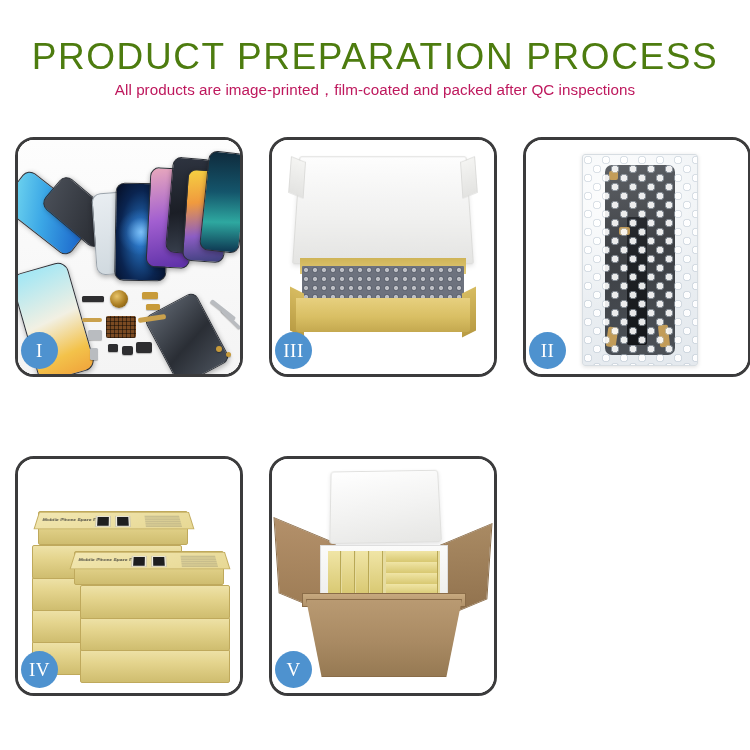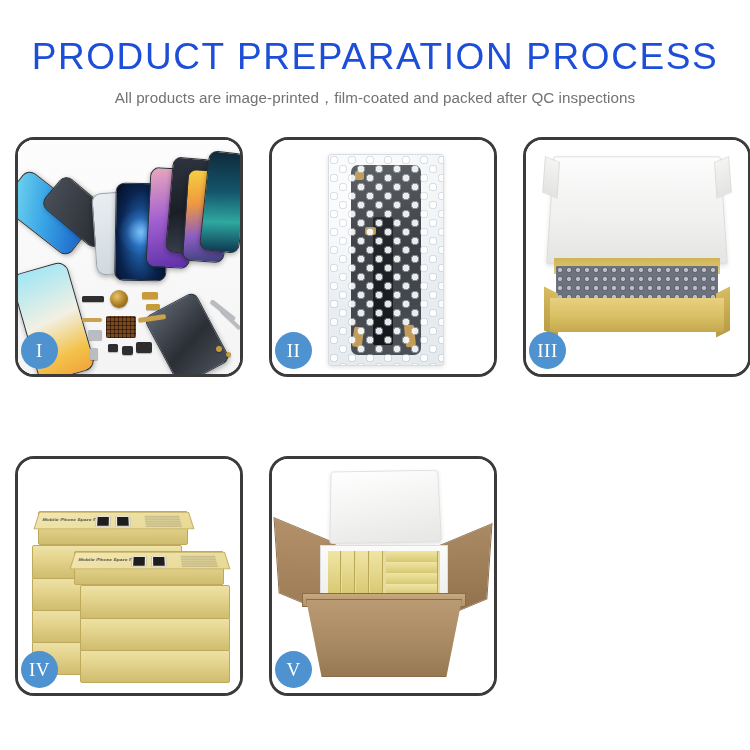--- a/index.html
+++ b/index.html
@@ -17,30 +17,30 @@
   .header {
     width: 750px;
     padding-top: 38px;
     text-align: center;
   }
   .main-title {
     font-family: "Liberation Sans", sans-serif;
     font-size: 37px;
     font-weight: 400;
     letter-spacing: 1.6px;
-    color: #1d4ed8;
+    color: #4d7c0f;
     line-height: 1.05;
     white-space: nowrap;
   }
   .sub-title {
-    margin-top: 11px;
+    margin-top: 3px;
     font-family: "Liberation Sans", sans-serif;
     font-size: 15.2px;
     font-weight: 400;
-    color: #737373;
+    color: #be185d;
     letter-spacing: 0.05px;
     white-space: nowrap;
   }
 
   
   .grid {
     position: absolute;
     left: 15px;
     top: 137px;
     width: 722px;
@@ -348,49 +348,49 @@
         <div class="chip light" style="left:190px;top:168px;width:30px;height:4px;transform:rotate(38deg);"></div>
         <div class="chip light" style="left:200px;top:178px;width:26px;height:3px;transform:rotate(44deg);"></div>
       </div>
     </div>
     <div class="badge">I</div>
   </div>
 
   <div class="panel">
     <div class="panel-inner">
       <div class="scene">
+        <div class="b3-lid">
+          <div class="b3-lid-flapL"></div>
+          <div class="b3-lid-flapR"></div>
+        </div>
+        <div class="b3-inner"></div>
+        <div class="b3-foam"></div>
+        <div class="b3-frontL"></div>
+        <div class="b3-frontR"></div>
+        <div class="b3-front"></div>
+      </div>
+    </div>
+    <div class="badge">III</div>
+  </div>
+
+  <div class="panel">
+    <div class="panel-inner">
+      <div class="scene">
         <div class="bw-outer">
           <div class="bw-part"></div>
           <div class="bw-strip"></div>
           <div class="bw-tab" style="left:26px;top:16px;width:9px;height:9px;"></div>
           <div class="bw-tab" style="left:36px;top:72px;width:11px;height:8px;"></div>
           <div class="bw-tab" style="left:24px;top:172px;width:10px;height:20px;transform:rotate(8deg);"></div>
           <div class="bw-tab" style="left:76px;top:170px;width:10px;height:22px;transform:rotate(-6deg);"></div>
           <div class="bubbles"></div>
         </div>
       </div>
     </div>
     <div class="badge">II</div>
-  </div>
-
-  <div class="panel">
-    <div class="panel-inner">
-      <div class="scene">
-        <div class="b3-lid">
-          <div class="b3-lid-flapL"></div>
-          <div class="b3-lid-flapR"></div>
-        </div>
-        <div class="b3-inner"></div>
-        <div class="b3-foam"></div>
-        <div class="b3-frontL"></div>
-        <div class="b3-frontR"></div>
-        <div class="b3-front"></div>
-      </div>
-    </div>
-    <div class="badge">III</div>
   </div>
 
   <div class="panel">
     <div class="panel-inner">
       <div class="scene">
         <div class="stack">
 
           <div class="sbox" style="left:2px;top:164px;"></div>
           <div class="sbox" style="left:2px;top:132px;"></div>
           <div class="sbox" style="left:2px;top:100px;"></div>

